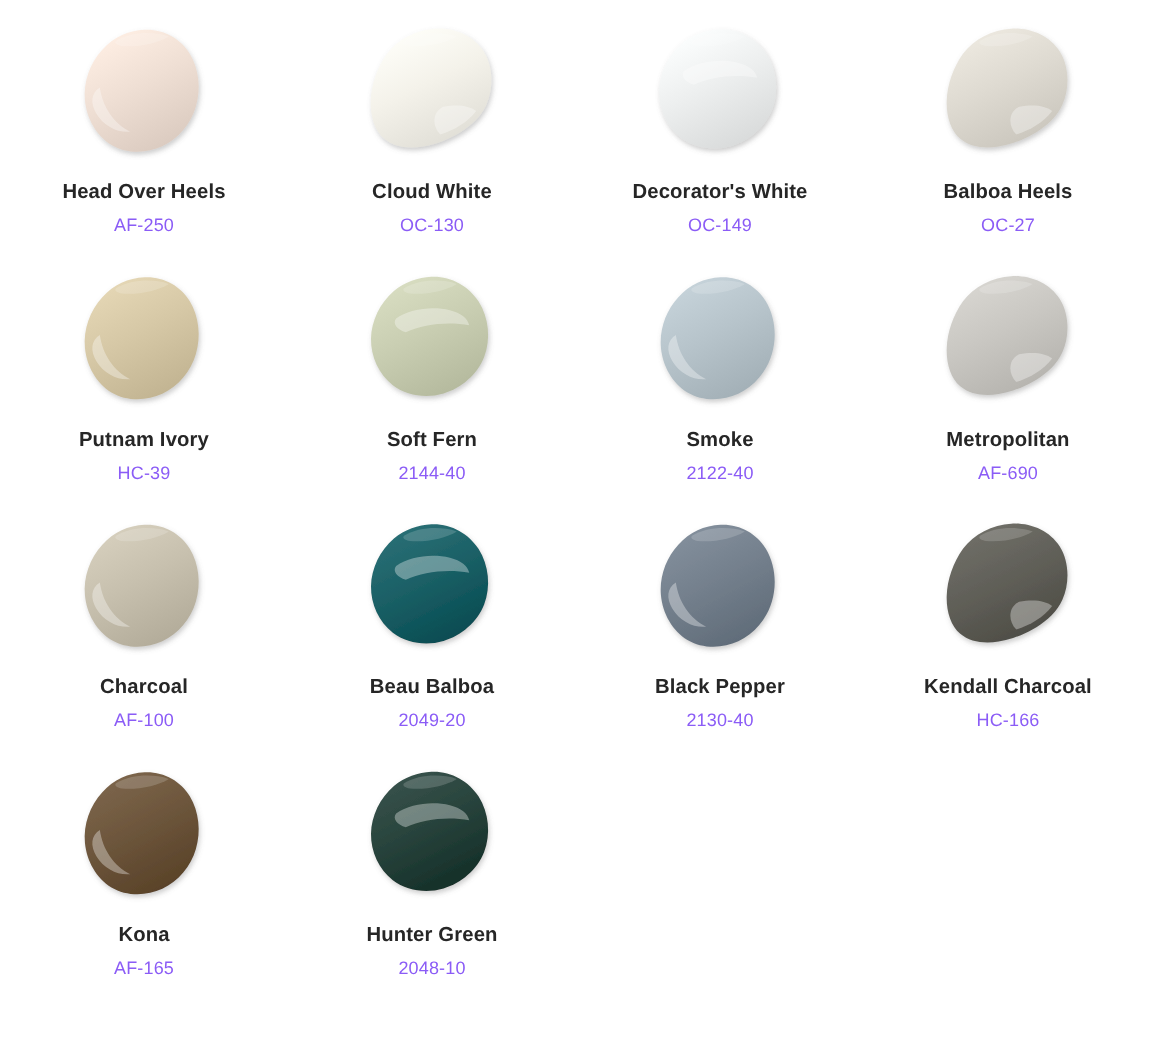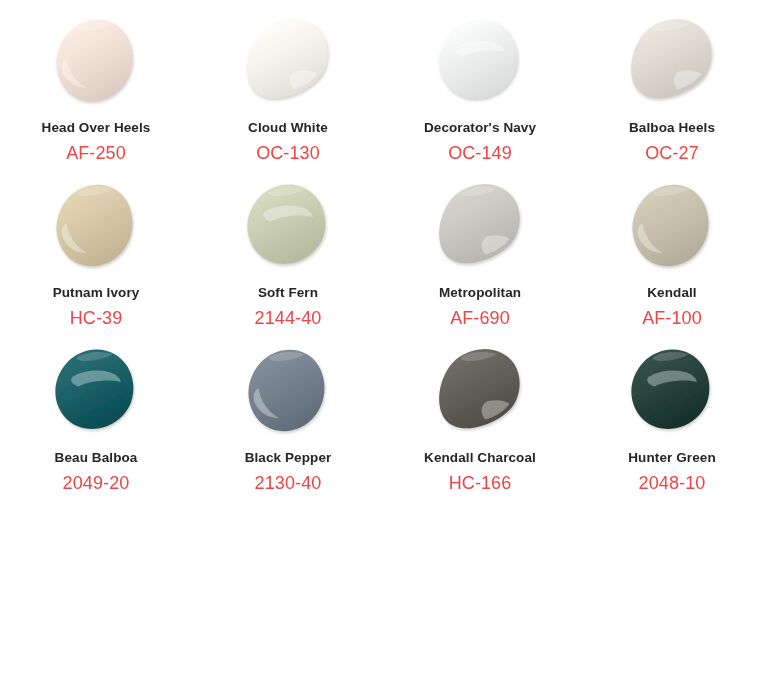--- a/index.html
+++ b/index.html
@@ -48,24 +48,24 @@
     margin-top: 10px;
     font-size: 13.5px;
     font-weight: bold;
     line-height: 1.25;
     color: #262626;
     text-align: center;
     letter-spacing: 0.1px;
   }
   .swatch-code {
     margin-top: 6px;
-    font-size: 18px;
+    font-size: 12px;
     font-weight: normal;
     line-height: 1.2;
-    color: #ef4444;
+    color: #8b5cf6;
     text-align: center;
     letter-spacing: 0.1px;
   }
 </style>
 </head>
 <body>
 
 <div class="swatch-grid">
     <div class="swatch-cell">
       <div class="blob-wrap">
@@ -120,21 +120,21 @@
             </linearGradient>
             <filter id="sh2" x="-30%" y="-30%" width="180%" height="180%">
               <feDropShadow dx="1" dy="2" stdDeviation="2" flood-color="#6b6b6b" flood-opacity="0.34"></feDropShadow>
             </filter>
           </defs>
           <path d="M49.6,3.8 C63.4,3.2 76.4,10.2 83.8,21.8 C91.2,33.4 92.8,49.2 87.8,62 C82.8,74.8 71.2,84.6 58.4,88.4 C45.6,92.2 31.6,90 21.6,82.4 C11.6,74.8 5.6,61.8 5.8,48.8 C6,35.8 12.4,22.8 22.4,14.2 C30.4,7.4 39.8,4.4 49.6,3.8 Z" fill="url(#g2)" filter="url(#sh2)"></path>
           <path d="M24,34 C34,27 50,25 63,28 C71,30 76,34 77,39 C62,36 44,38 31,44 C25,42 21,38 24,34 Z" fill="#ffffff" opacity="0.34"></path>
           <path d="M30,12 C40,6 56,5 68,9 C60,14 46,17 34,16 C30,15.4 28,13.6 30,12 Z" fill="#ffffff" opacity="0.17"></path>
         </svg>
       </div>
-      <div class="swatch-name">Decorator's Navy</div>
+      <div class="swatch-name">Decorator's White</div>
       <div class="swatch-code">OC-149</div>
     </div>
     <div class="swatch-cell">
       <div class="blob-wrap">
         <svg viewBox="0 0 100 100" width="96" height="92">
           <defs>
             <linearGradient id="g3" x1="0.25" y1="0" x2="0.75" y2="1">
               <stop offset="0%" stop-color="#eeeae1"></stop>
               <stop offset="45%" stop-color="#DEDAD1"></stop>
               <stop offset="100%" stop-color="#c8c4bb"></stop>
@@ -190,20 +190,41 @@
           <path d="M30,12 C40,6 56,5 68,9 C60,14 46,17 34,16 C30,15.4 28,13.6 30,12 Z" fill="#ffffff" opacity="0.17"></path>
         </svg>
       </div>
       <div class="swatch-name">Soft Fern</div>
       <div class="swatch-code">2144-40</div>
     </div>
     <div class="swatch-cell">
       <div class="blob-wrap">
         <svg viewBox="0 0 100 100" width="96" height="92">
           <defs>
+            <linearGradient id="g6" x1="0.25" y1="0" x2="0.75" y2="1">
+              <stop offset="0%" stop-color="#c7d4db"></stop>
+              <stop offset="45%" stop-color="#B7C4CB"></stop>
+              <stop offset="100%" stop-color="#a1aeb5"></stop>
+            </linearGradient>
+            <filter id="sh6" x="-30%" y="-30%" width="180%" height="180%">
+              <feDropShadow dx="1" dy="2" stdDeviation="2" flood-color="#6b6b6b" flood-opacity="0.34"></feDropShadow>
+            </filter>
+          </defs>
+          <path d="M50.5,4.2 C64,3.6 76.5,10.4 83.2,21.6 C89.9,32.8 91.4,47.2 87.6,59.8 C83.9,72.4 75,83.2 63.3,88.6 C51.6,94 37.2,94 26.4,87.6 C15.6,81.2 8.4,68.4 7.2,55.2 C6,42 10.8,28.4 19.8,18.6 C28.2,9.4 38.4,4.8 50.5,4.2 Z" fill="url(#g6)" filter="url(#sh6)"></path>
+          <path d="M18,46 C20,60 28,72 40,78 C31,79 21,74 15.5,65 C11,57.5 11.5,50 18,46 Z" fill="#ffffff" opacity="0.34"></path>
+          <path d="M30,12 C40,6 56,5 68,9 C60,14 46,17 34,16 C30,15.4 28,13.6 30,12 Z" fill="#ffffff" opacity="0.17"></path>
+        </svg>
+      </div>
+      <div class="swatch-name">Smoke</div>
+      <div class="swatch-code">2122-40</div>
+    </div>
+    <div class="swatch-cell">
+      <div class="blob-wrap">
+        <svg viewBox="0 0 100 100" width="96" height="92">
+          <defs>
             <linearGradient id="g7" x1="0.25" y1="0" x2="0.75" y2="1">
               <stop offset="0%" stop-color="#d9d7d2"></stop>
               <stop offset="45%" stop-color="#C9C7C2"></stop>
               <stop offset="100%" stop-color="#b3b1ac"></stop>
             </linearGradient>
             <filter id="sh7" x="-30%" y="-30%" width="180%" height="180%">
               <feDropShadow dx="1" dy="2" stdDeviation="2" flood-color="#6b6b6b" flood-opacity="0.34"></feDropShadow>
             </filter>
           </defs>
           <path d="M52.4,3.4 C66.8,2.6 80.4,8.8 87.4,19.8 C94.4,30.8 94.8,46.4 89.4,58.6 C85.6,67.2 78.8,73.4 70.6,78.4 C62.4,83.4 52.8,87.2 43.2,88.8 C33,90.5 22.4,89.2 15.4,83.2 C8.4,77.2 5.2,66.6 5.6,55.6 C6,44 10.2,31.6 17.4,21.6 C25,11 38.8,4.2 52.4,3.4 Z" fill="url(#g7)" filter="url(#sh7)"></path>
@@ -225,21 +246,21 @@
             </linearGradient>
             <filter id="sh8" x="-30%" y="-30%" width="180%" height="180%">
               <feDropShadow dx="1" dy="2" stdDeviation="2" flood-color="#6b6b6b" flood-opacity="0.34"></feDropShadow>
             </filter>
           </defs>
           <path d="M50.5,4.2 C64,3.6 76.5,10.4 83.2,21.6 C89.9,32.8 91.4,47.2 87.6,59.8 C83.9,72.4 75,83.2 63.3,88.6 C51.6,94 37.2,94 26.4,87.6 C15.6,81.2 8.4,68.4 7.2,55.2 C6,42 10.8,28.4 19.8,18.6 C28.2,9.4 38.4,4.8 50.5,4.2 Z" fill="url(#g8)" filter="url(#sh8)"></path>
           <path d="M18,46 C20,60 28,72 40,78 C31,79 21,74 15.5,65 C11,57.5 11.5,50 18,46 Z" fill="#ffffff" opacity="0.34"></path>
           <path d="M30,12 C40,6 56,5 68,9 C60,14 46,17 34,16 C30,15.4 28,13.6 30,12 Z" fill="#ffffff" opacity="0.17"></path>
         </svg>
       </div>
-      <div class="swatch-name">Kendall</div>
+      <div class="swatch-name">Charcoal</div>
       <div class="swatch-code">AF-100</div>
     </div>
     <div class="swatch-cell">
       <div class="blob-wrap">
         <svg viewBox="0 0 100 100" width="96" height="92">
           <defs>
             <linearGradient id="g9" x1="0.25" y1="0" x2="0.75" y2="1">
               <stop offset="0%" stop-color="#2b7076"></stop>
               <stop offset="45%" stop-color="#1B6066"></stop>
               <stop offset="100%" stop-color="#054a50"></stop>
@@ -295,20 +316,41 @@
           <path d="M30,12 C40,6 56,5 68,9 C60,14 46,17 34,16 C30,15.4 28,13.6 30,12 Z" fill="#ffffff" opacity="0.17"></path>
         </svg>
       </div>
       <div class="swatch-name">Kendall Charcoal</div>
       <div class="swatch-code">HC-166</div>
     </div>
     <div class="swatch-cell">
       <div class="blob-wrap">
         <svg viewBox="0 0 100 100" width="96" height="92">
           <defs>
+            <linearGradient id="g12" x1="0.25" y1="0" x2="0.75" y2="1">
+              <stop offset="0%" stop-color="#7d664c"></stop>
+              <stop offset="45%" stop-color="#6D563C"></stop>
+              <stop offset="100%" stop-color="#574026"></stop>
+            </linearGradient>
+            <filter id="sh12" x="-30%" y="-30%" width="180%" height="180%">
+              <feDropShadow dx="1" dy="2" stdDeviation="2" flood-color="#6b6b6b" flood-opacity="0.34"></feDropShadow>
+            </filter>
+          </defs>
+          <path d="M50.5,4.2 C64,3.6 76.5,10.4 83.2,21.6 C89.9,32.8 91.4,47.2 87.6,59.8 C83.9,72.4 75,83.2 63.3,88.6 C51.6,94 37.2,94 26.4,87.6 C15.6,81.2 8.4,68.4 7.2,55.2 C6,42 10.8,28.4 19.8,18.6 C28.2,9.4 38.4,4.8 50.5,4.2 Z" fill="url(#g12)" filter="url(#sh12)"></path>
+          <path d="M18,46 C20,60 28,72 40,78 C31,79 21,74 15.5,65 C11,57.5 11.5,50 18,46 Z" fill="#ffffff" opacity="0.34"></path>
+          <path d="M30,12 C40,6 56,5 68,9 C60,14 46,17 34,16 C30,15.4 28,13.6 30,12 Z" fill="#ffffff" opacity="0.17"></path>
+        </svg>
+      </div>
+      <div class="swatch-name">Kona</div>
+      <div class="swatch-code">AF-165</div>
+    </div>
+    <div class="swatch-cell">
+      <div class="blob-wrap">
+        <svg viewBox="0 0 100 100" width="96" height="92">
+          <defs>
             <linearGradient id="g13" x1="0.25" y1="0" x2="0.75" y2="1">
               <stop offset="0%" stop-color="#38534c"></stop>
               <stop offset="45%" stop-color="#28433C"></stop>
               <stop offset="100%" stop-color="#122d26"></stop>
             </linearGradient>
             <filter id="sh13" x="-30%" y="-30%" width="180%" height="180%">
               <feDropShadow dx="1" dy="2" stdDeviation="2" flood-color="#6b6b6b" flood-opacity="0.34"></feDropShadow>
             </filter>
           </defs>
           <path d="M49.6,3.8 C63.4,3.2 76.4,10.2 83.8,21.8 C91.2,33.4 92.8,49.2 87.8,62 C82.8,74.8 71.2,84.6 58.4,88.4 C45.6,92.2 31.6,90 21.6,82.4 C11.6,74.8 5.6,61.8 5.8,48.8 C6,35.8 12.4,22.8 22.4,14.2 C30.4,7.4 39.8,4.4 49.6,3.8 Z" fill="url(#g13)" filter="url(#sh13)"></path>

